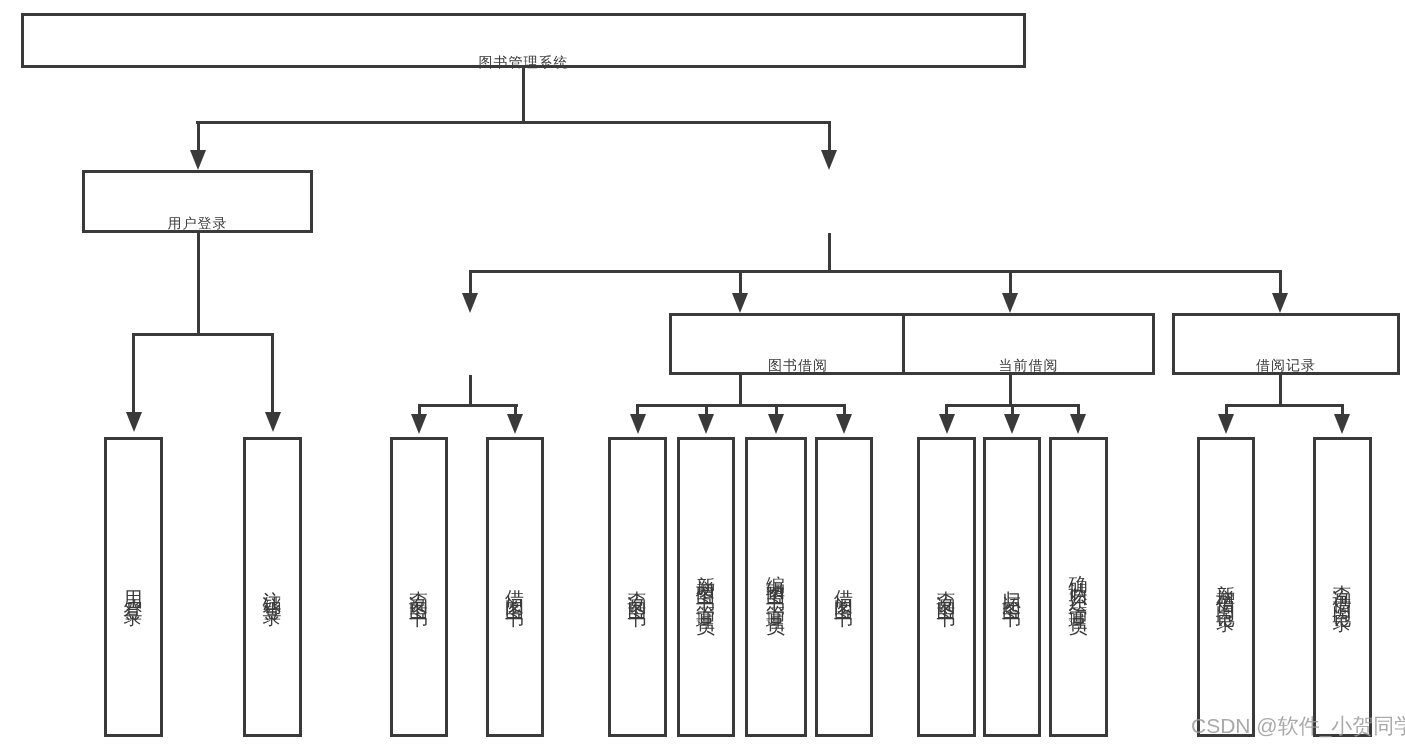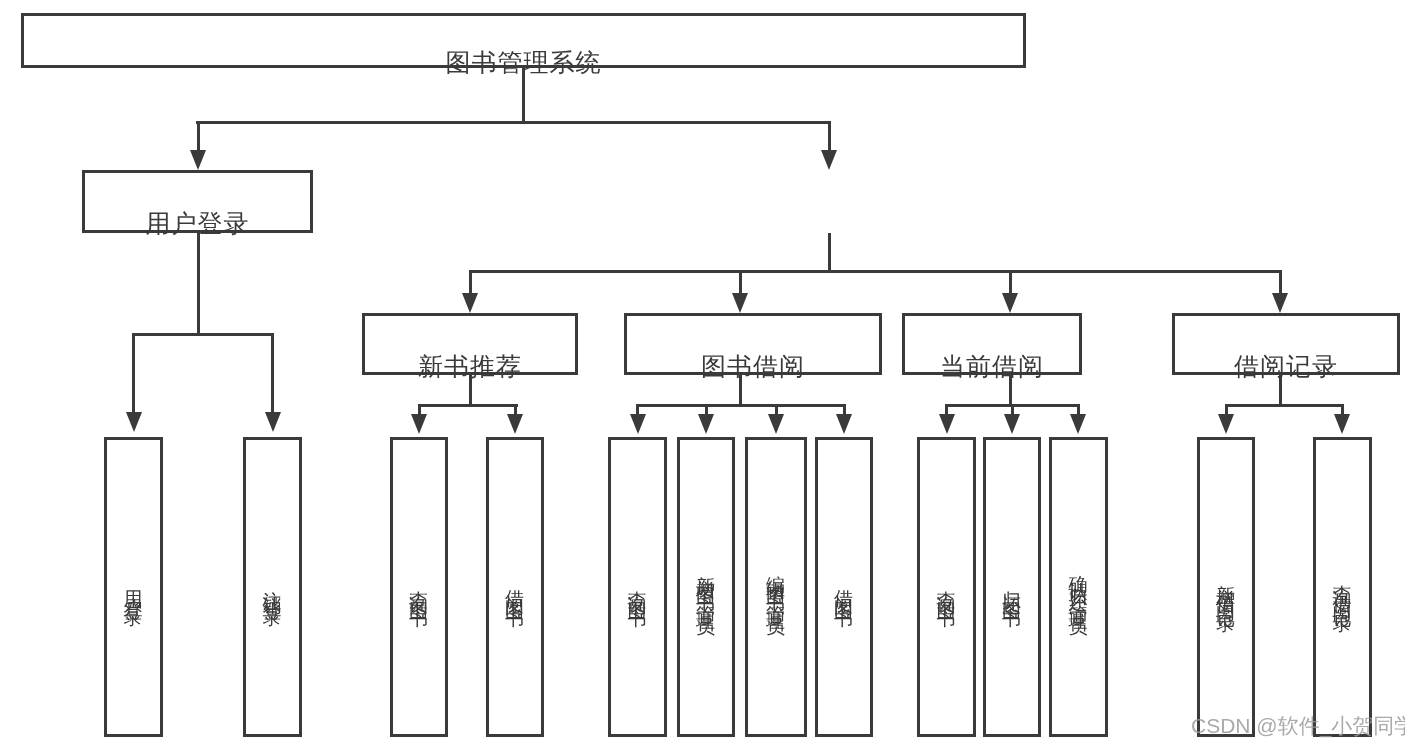--- a/index.html
+++ b/index.html
@@ -1,20 +1,20 @@
 <!DOCTYPE html>
 <html style="--line: #3a3a3a; --text: #3a3a3a; --wm: #9b9b9b;"><head>
 <meta charset="utf-8">
 <style>
   html,body{margin:0;padding:0;background:#fff;}
   body{font-family:"Liberation Sans","DejaVu Sans",sans-serif;}
   .canvas{position:relative;width:1405px;height:747px;background:#fff;overflow:hidden;}
   .box{position:absolute;background:#fff;border:3px solid var(--line,#3a3a3a);
        display:flex;align-items:center;justify-content:center;box-sizing:border-box;}
-  .hlabel{font-size:25px;color:var(--text,#3a3a3a);letter-spacing:1px;white-space:nowrap;margin-top:44px;}
+  .hlabel{font-size:14px;color:var(--text,#3a3a3a);letter-spacing:1px;white-space:nowrap;margin-top:44px;}
   .vlabel{writing-mode:vertical-rl;text-orientation:upright;font-size:19px;
           color:var(--text,#3a3a3a);letter-spacing:6px;line-height:1;}
   .vl{position:absolute;width:3px;background:var(--line,#3a3a3a);}
   .hl{position:absolute;height:3px;background:var(--line,#3a3a3a);}
   .arr{position:absolute;width:0;height:0;
        border-left:8px solid transparent;border-right:8px solid transparent;
        border-top:20px solid var(--line,#3a3a3a);}
   .wm{position:absolute;left:1191px;top:712px;font-size:21px;white-space:nowrap;
       color:var(--wm,#9b9b9b);opacity:.85;z-index:5;}
 </style>
@@ -83,27 +83,24 @@
   <div class="arr" style="left:1334px;top:414px"></div>
 
   <div class="box" style="left:21px;top:13px;width:1005px;height:55px">
     <span class="hlabel">图书管理系统</span>
   </div>
 
   <div class="box" style="left:82px;top:170px;width:231px;height:63px">
     <span class="hlabel">用户登录</span>
   </div>
 
-  <div class="box" style="left:362px;top:313px;width:216px;height:62px">
-    <span class="hlabel">新书推荐</span>
-  </div>
-  <div class="box" style="left:624px;top:313px;width:258px;height:62px">
+  <div class="box" style="left:669px;top:313px;width:258px;height:62px">
     <span class="hlabel">图书借阅</span>
   </div>
-  <div class="box" style="left:902px;top:313px;width:180px;height:62px">
+  <div class="box" style="left:902px;top:313px;width:253px;height:62px">
     <span class="hlabel">当前借阅</span>
   </div>
   <div class="box" style="left:1172px;top:313px;width:228px;height:62px">
     <span class="hlabel">借阅记录</span>
   </div>
 
   <div class="box" style="left:104px;top:437px;width:59px;height:300px">
     <span class="vlabel">用户登录</span>
   </div>
   <div class="box" style="left:243px;top:437px;width:59px;height:300px">

